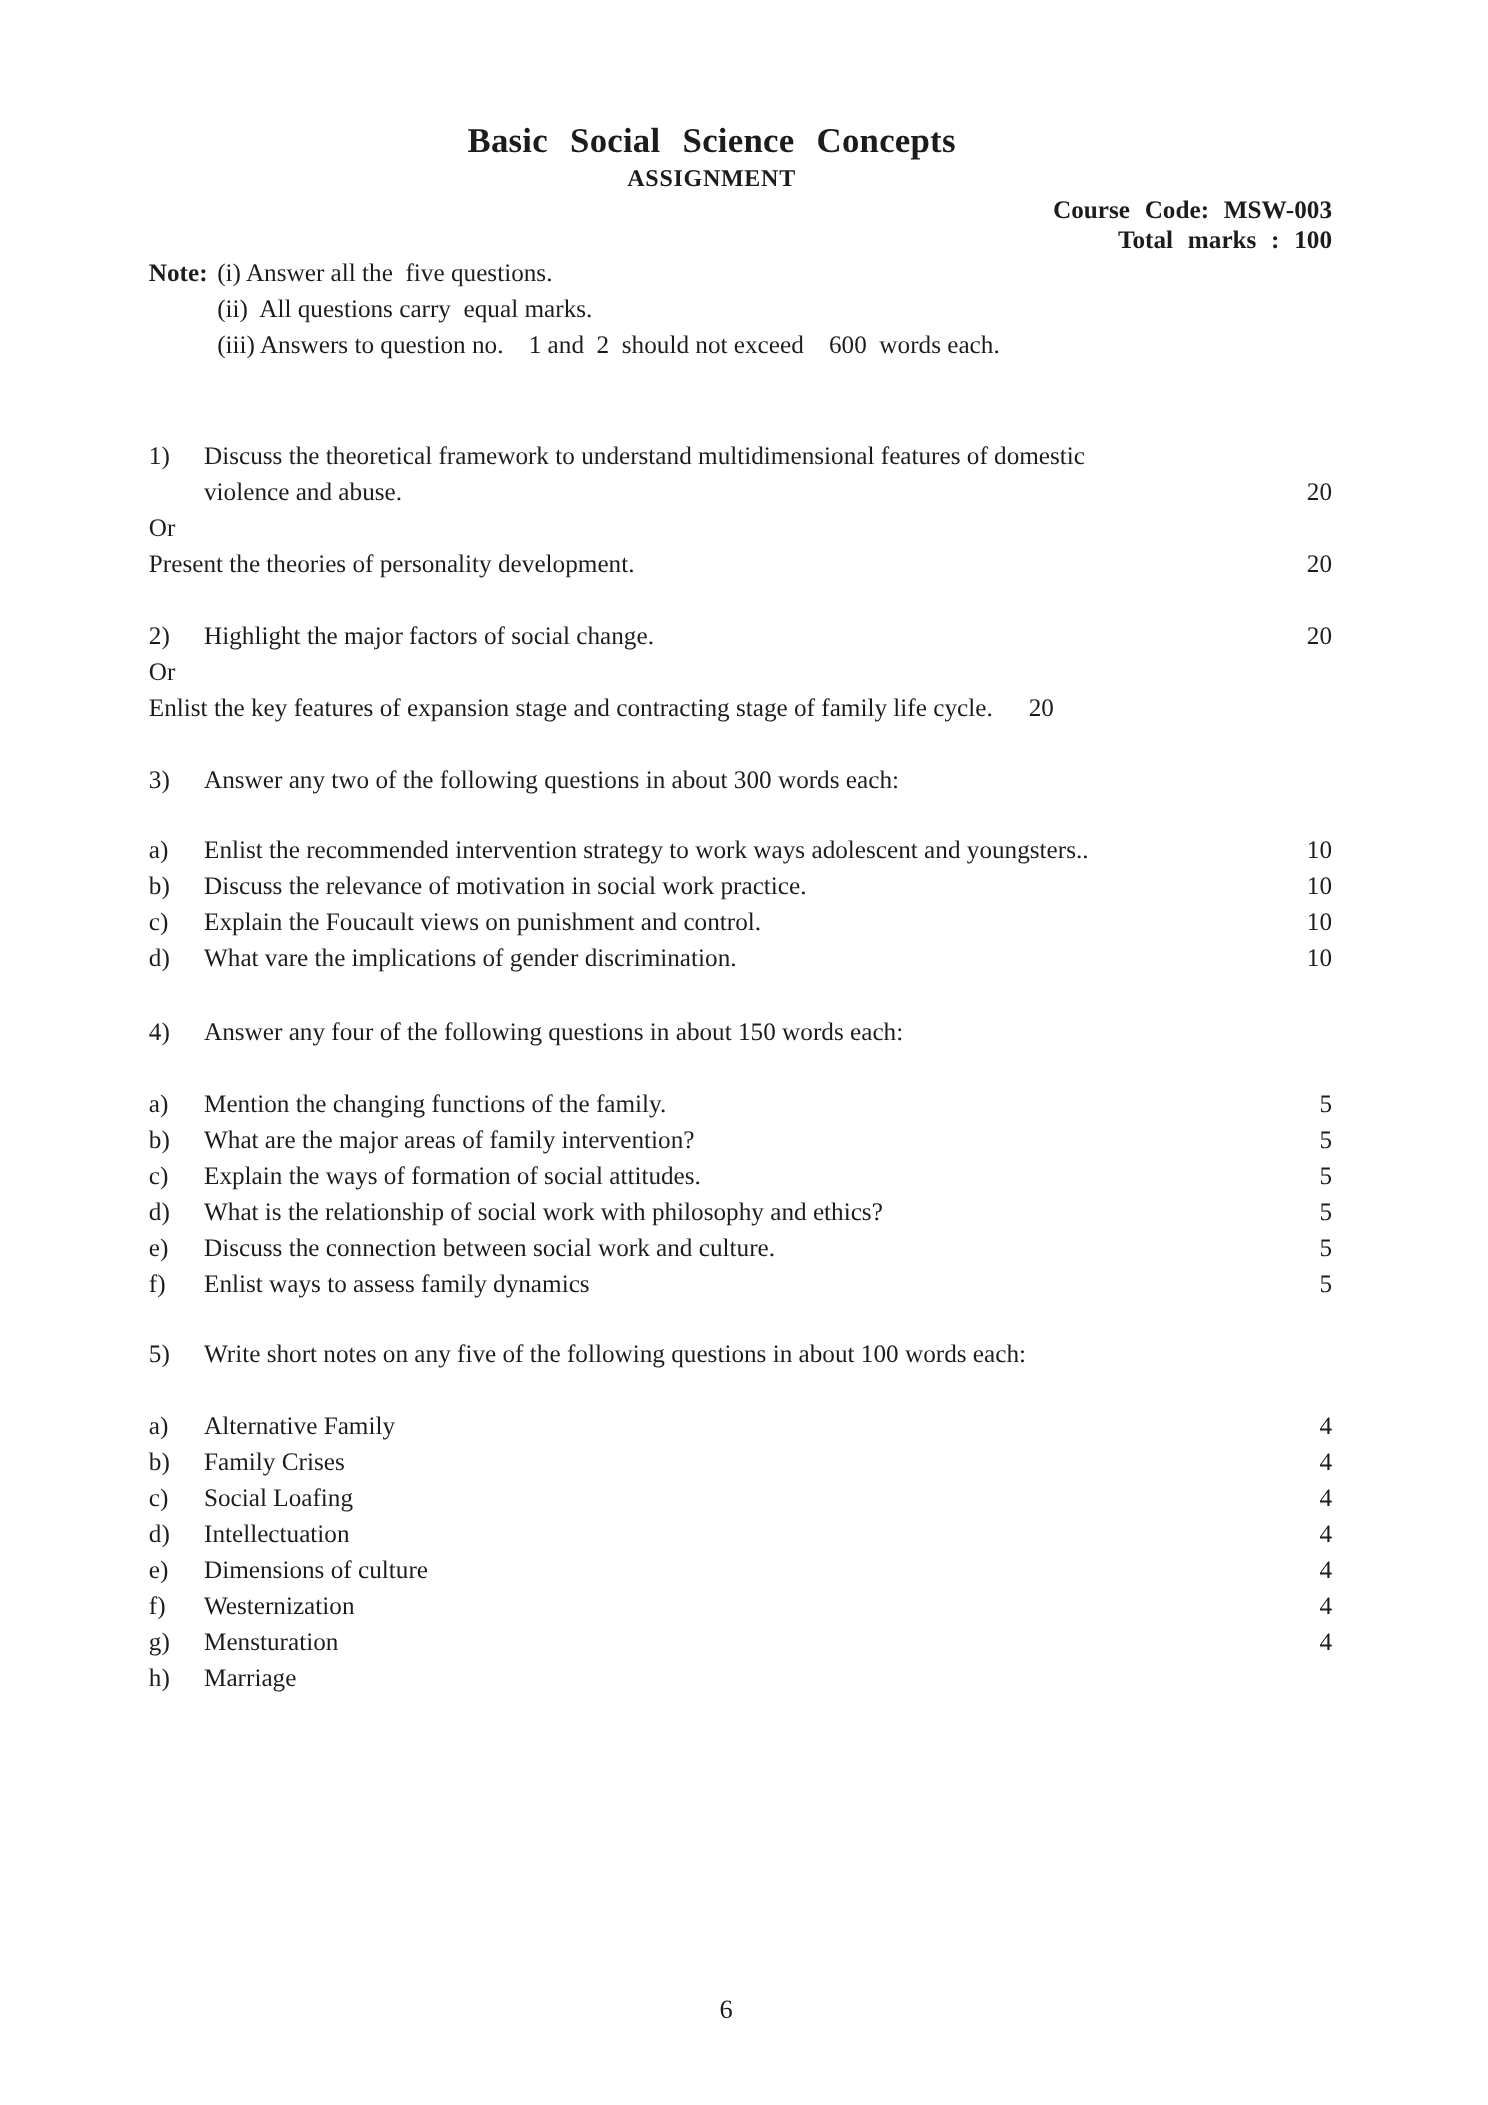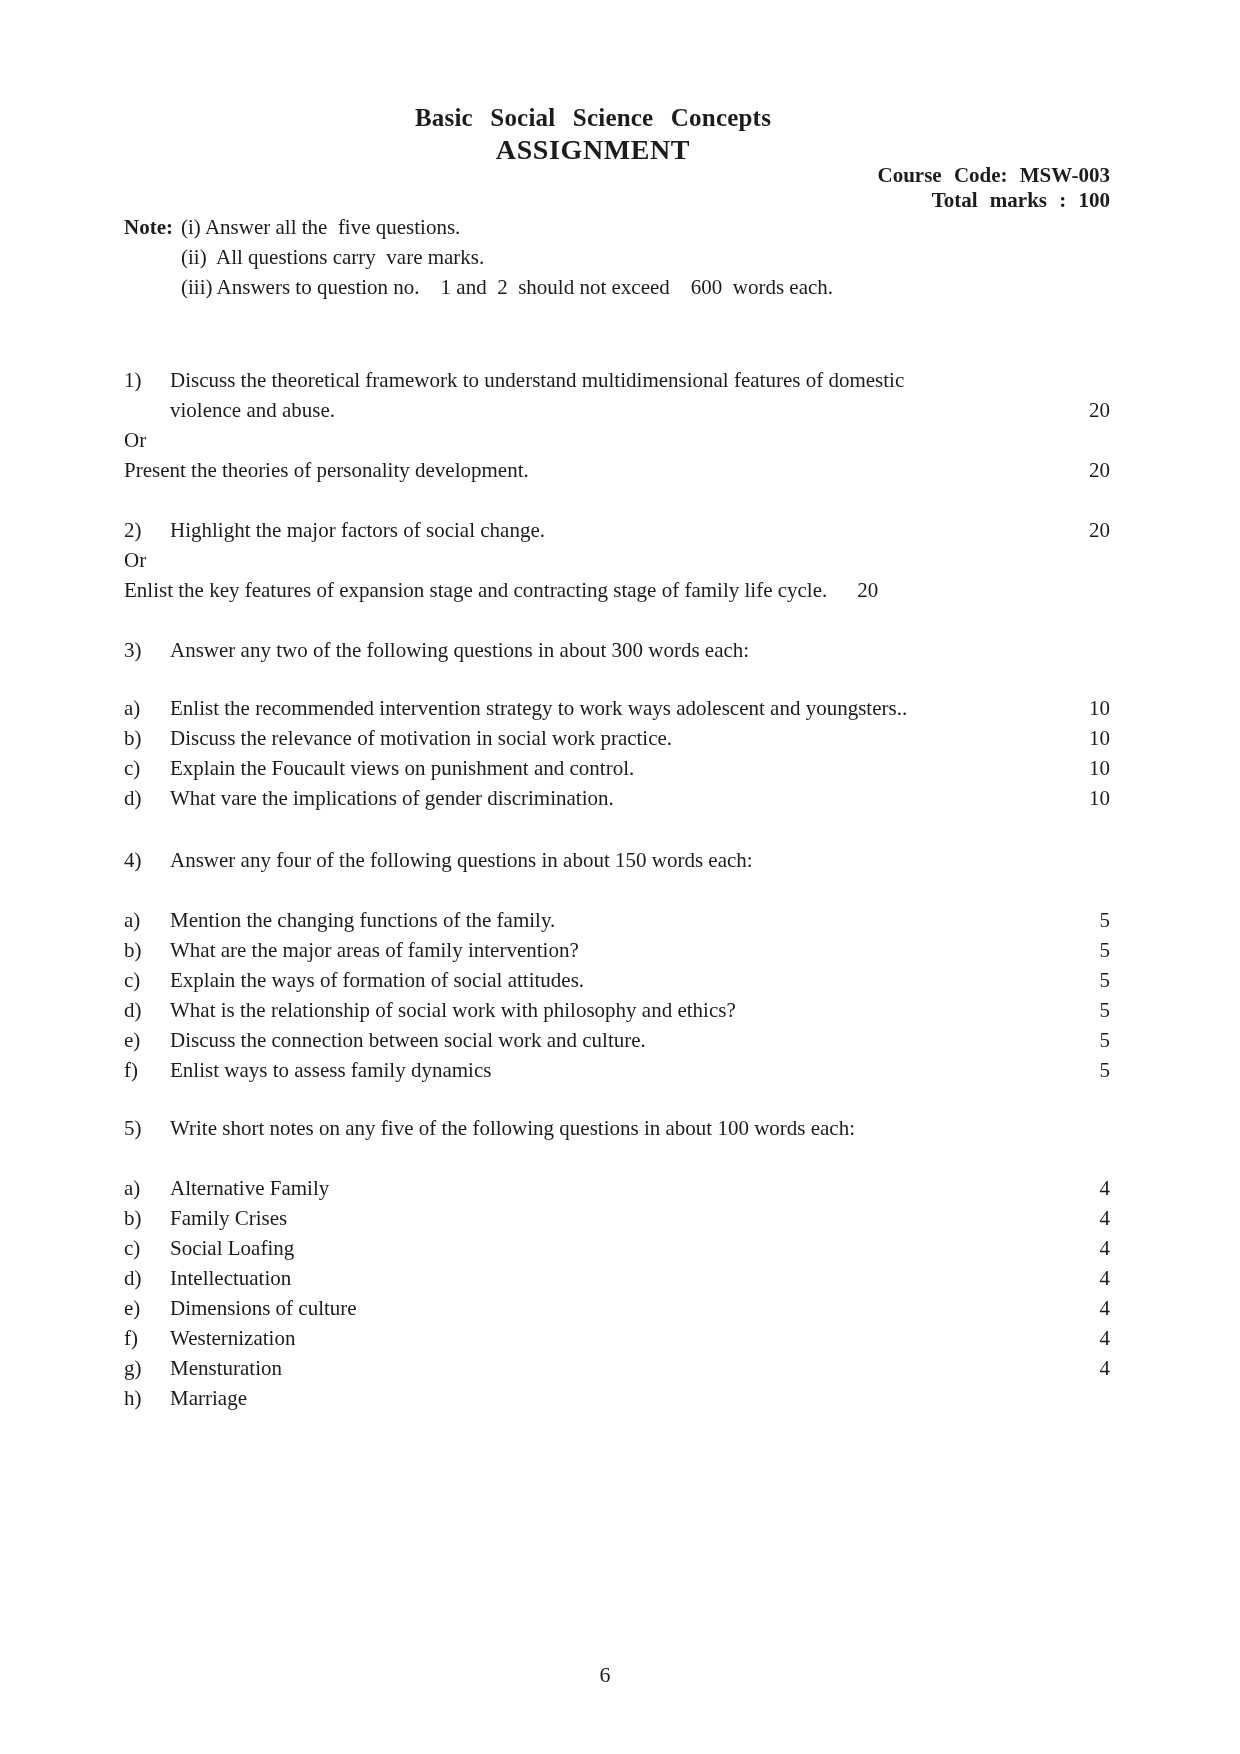--- a/index.html
+++ b/index.html
@@ -9,22 +9,22 @@
     margin:0 auto;
     background:#ffffff;
     color:#1c1c1c;
     font-family:"Liberation Serif", serif;
     font-size:21px;
     overflow:hidden;
   }
   .content { position:absolute; left:124px; top:100px; width:986px; }
 
   .title-wrap { text-align:center; padding-right:48px; }
-  .doc-title { font-size:25px; font-weight:bold; word-spacing:11px; line-height:36px; letter-spacing:0.2px; }
-  .doc-subtitle { font-size:28px; font-weight:bold; letter-spacing:0.6px; line-height:27px; }
+  .doc-title { font-size:29px; font-weight:bold; word-spacing:11px; line-height:36px; letter-spacing:0.2px; }
+  .doc-subtitle { font-size:20px; font-weight:bold; letter-spacing:0.6px; line-height:27px; }
 
   .right-block { text-align:right; font-weight:bold; word-spacing:7px; }
   .course-line { line-height:25px; }
   .total-line  { line-height:24px;text-align:right; }
 
   .note-row { display:flex; line-height:30px; }
   .note-label { flex:none; width:57px; font-weight:bold; }
   .seg { white-space:pre-wrap; }
   .seg b, .bseg { font-weight:normal; white-space:pre-wrap; }
 
@@ -64,21 +64,21 @@
       <div class="total-line">Total marks : 100</div>
     </div>
 
     <div class="note">
       <div class="note-row">
         <span class="note-label">Note:</span>
         <span class="qtext"><span class="seg">(i) Answer all the  </span><span class="bseg">five</span><span class="seg"> questions.</span></span>
       </div>
       <div class="note-row">
         <span class="note-label"></span>
-        <span class="qtext"><span class="seg">(ii)  </span><span class="bseg">All</span><span class="seg"> questions carry  </span><span class="bseg">vare</span><span class="seg"> marks.</span></span>
+        <span class="qtext"><span class="seg">(ii)  </span><span class="bseg">All</span><span class="seg"> questions carry  </span><span class="bseg">equal</span><span class="seg"> marks.</span></span>
       </div>
       <div class="note-row">
         <span class="note-label"></span>
         <span class="qtext"><span class="seg">(iii) Answers to question no.    </span><span class="bseg">1</span><span class="seg"> and  </span><span class="bseg">2</span><span class="seg">  should not exceed    </span><span class="bseg">600</span><span class="seg">  words each.</span></span>
       </div>
     </div>
 
     <div class="qrow mt-q1">
       <span class="qnum">1)</span>
       <span class="qtext"><span class="tline">Discuss the theoretical framework to understand multidimensional features of domestic</span><span class="tline">violence and abuse.</span></span>

